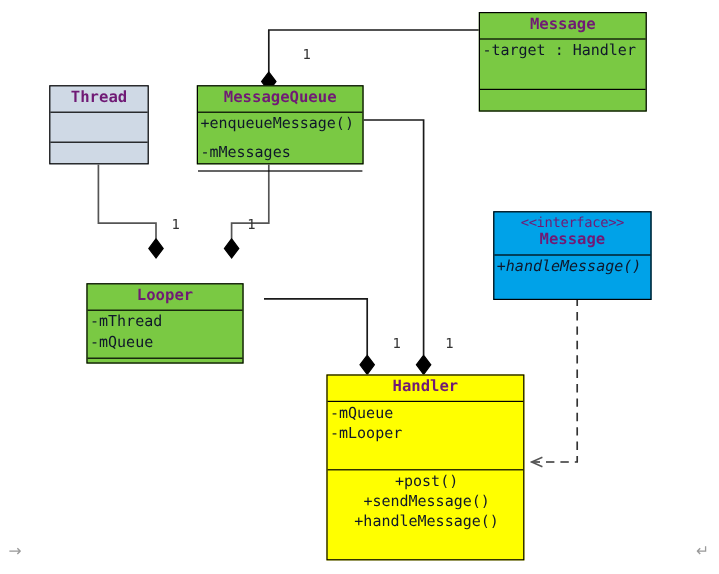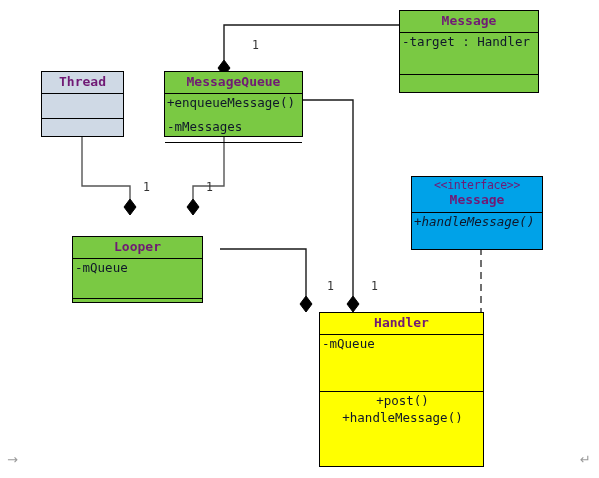--- a/index.html
+++ b/index.html
@@ -137,31 +137,34 @@
     <span class="row">+enqueueMessage()</span>
   </div>
   <div class="uml-compartment" style="height:21px;">
     <span class="row">-mMessages</span>
   </div>
 </div>
 
 <div class="uml-box box-green" style="left:72px; top:212px; width:131px; height:67px;margin-top:24px;">
   <div class="uml-title">Looper</div>
   <div class="uml-compartment" style="height:36px;">
+    <span class="row">-mThread</span>
     <span class="row">-mQueue</span>
   </div>
 </div>
 
-<div class="uml-box box-yellow" style="left:272px; top:312px; width:165px; height:155px;margin-left:47px;">
+<div class="uml-box box-yellow" style="left:272px; top:312px; width:165px; height:155px;">
   <div class="uml-title">Handler</div>
   <div class="uml-compartment" style="height:53px;">
     <span class="row">-mQueue</span>
+    <span class="row">-mLooper</span>
   </div>
   <div class="uml-compartment last" style="height:76px;text-align:center;">
     <span class="row">+post()</span>
+    <span class="row">+sendMessage()</span>
     <span class="row">+handleMessage()</span>
   </div>
 </div>
 
 <div class="uml-box box-cyan" style="left:411px; top:176px; width:132px; height:74px;">
   <div class="uml-title" style="padding-top:1px;">
     <span class="stereotype">&lt;&lt;interface&gt;&gt;</span>
     <span>Message</span>
   </div>
   <div class="uml-compartment last ital" style="height:20px;">

